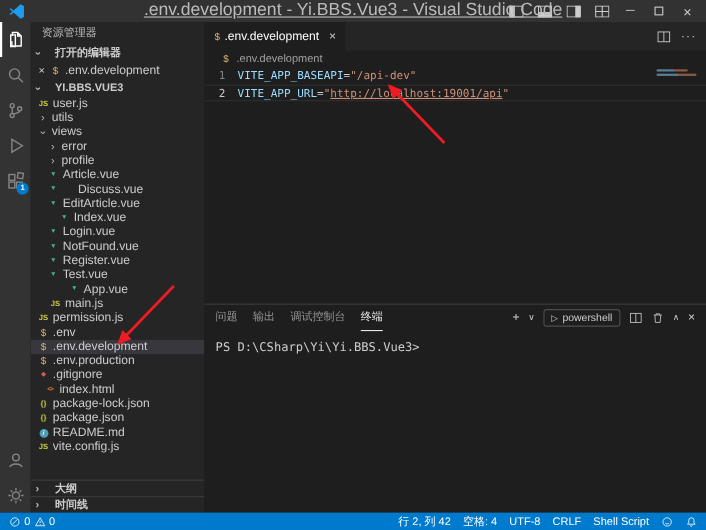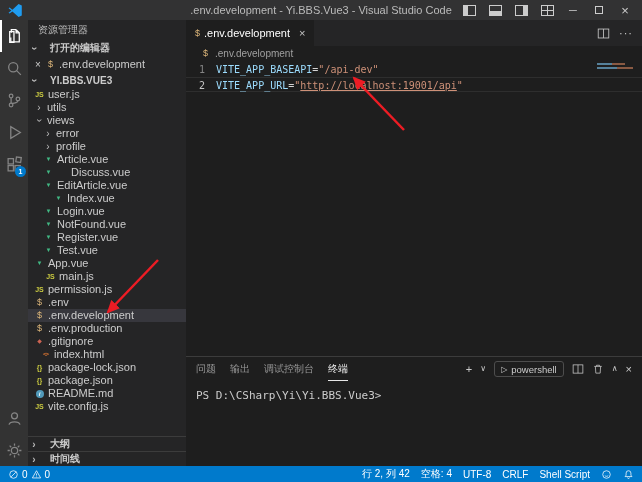--- a/index.html
+++ b/index.html
@@ -13,21 +13,21 @@
   svg { display: block; }
 
   
   .titlebar {
     position: relative; height: 20px; background: #323233;
     display: flex; align-items: center; padding: 0 4px;
   }
   .tb-logo { width: 15px; height: 15px; margin: 0 4px; flex: none; }
   .tb-title {
     position: absolute; left: 50%; transform: translateX(-50%);
-    font-size: 11px; color: #bbbbbb; white-space: nowrap;
+    font-size: 16px; color: #bbbbbb; white-space: nowrap; text-decoration: underline;
   }
   .tb-right { margin-left: auto; display: flex; align-items: center; height: 100%; }
   .tb-btn {
     width: 26px; height: 100%; display: flex; align-items: center; justify-content: center;
     color: #cccccc; font-size: 11px; cursor: pointer;
   }
   .tb-btn svg { stroke: #cccccc; fill: none; stroke-width: 1; }
   .maxbox { display: inline-block; width: 8px; height: 8px; border: 1px solid #cccccc; }
 
   
@@ -104,21 +104,21 @@
   .tk-op { color: #d4d4d4; }
   .tk-str { color: #ce9178; }
   .tk-strlink { color: #ce9178; text-decoration: underline; }
 
   .minimap { position: absolute; top: 3px; right: 3px; width: 42px; cursor: pointer; }
   .mm-line { height: 2px; margin-bottom: 2px; background: linear-gradient(90deg, #56819b 0 55%, #8a5a43 55% 100%); }
   .mm-line.l2 { width: 36px; }
   .mm-line.l1 { width: 28px; }
 
   
-  .panel { height: 110px; flex: none; border-top: 1px solid #3c3c3c; display: flex; flex-direction: column; background: #1e1e1e; }
+  .panel { height: 190px; flex: none; border-top: 1px solid #3c3c3c; display: flex; flex-direction: column; background: #1e1e1e; }
   .panel-header { height: 24px; flex: none; display: flex; align-items: center; padding: 0 10px; }
   .ptab { margin-right: 14px; font-size: 10px; color: #969696; height: 24px; line-height: 24px; cursor: pointer; white-space: nowrap; }
   .ptab.active { color: #e7e7e7; border-bottom: 1px solid #e7e7e7; }
   .panel-actions { margin-left: auto; display: flex; align-items: center; gap: 8px; color: #cccccc; }
   .pa-ic { font-size: 11px; cursor: pointer; line-height: 1; }
   .panel-actions svg { stroke: #cccccc; fill: none; stroke-width: 1; width: 12px; height: 12px; cursor: pointer; }
   .shell-chip {
     display: flex; align-items: center; gap: 4px; height: 16px; padding: 0 6px;
     border: 1px solid #4d4d4d; border-radius: 3px; font-size: 9.5px; color: #cccccc; cursor: pointer;
   }
@@ -298,21 +298,21 @@
             <span class="fname">NotFound.vue</span>
           </div>
           <div class="trow" style="padding-left: 14px;">
             <span class="ficon fi-vue">▼</span>
             <span class="fname">Register.vue</span>
           </div>
           <div class="trow" style="padding-left: 14px;">
             <span class="ficon fi-vue">▼</span>
             <span class="fname">Test.vue</span>
           </div>
-          <div class="trow" style="padding-left: 5px;">
+          <div class="trow" style="padding-left: 5px; margin-left: 28px;">
             <span class="ficon fi-vue">▼</span>
             <span class="fname">App.vue</span>
           </div>
           <div class="trow" style="padding-left: 16px;">
             <span class="ficon fi-js">JS</span>
             <span class="fname">main.js</span>
           </div>
           <div class="trow" style="padding-left: 5px;">
             <span class="ficon fi-js">JS</span>
             <span class="fname">permission.js</span>

